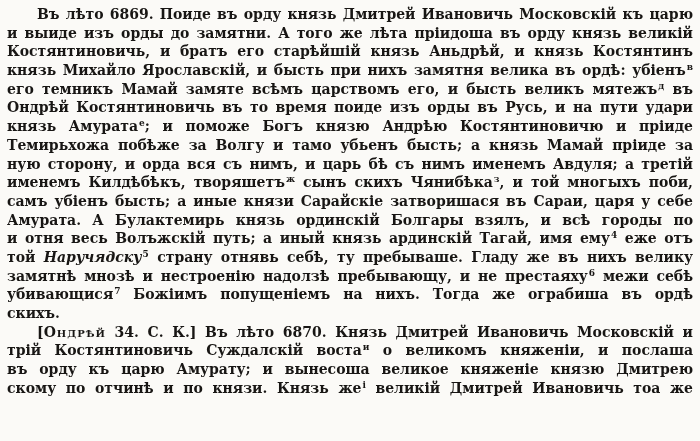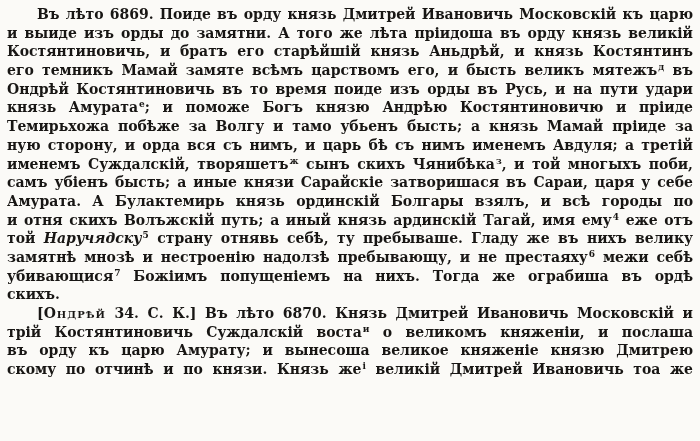--- a/index.html
+++ b/index.html
@@ -48,29 +48,30 @@
 </style>
 </head>
 <body>
 
 <main class="page">
   <section>
       <div class="para">
         <div class="line indent"><span>Въ лѣто 6869. Поиде въ орду князь Дмитрей Ивановичь Московскій къ царю Хыдырю,</span></div>
         <div class="line"><span>и выиде изъ орды до замятни. А того же лѣта пріидоша въ орду князь великій Дмитрей</span></div>
         <div class="line"><span>Костянтиновичь, и братъ его старѣйшій князь Аньдрѣй, и князь Костянтинъ Ростовскій и</span></div>
+        <div class="line"><span>князь Михайло Ярославскій, и бысть при нихъ замятня велика въ ордѣ: убіенъ</span><span class="sup">в</span></div>
         <div class="line"><span>его темникъ Мамай замяте всѣмъ царствомъ его, и бысть великъ мятежъ</span><span class="sup">д</span><span> въ ордѣ. А князь</span></div>
         <div class="line"><span>Ондрѣй Костянтиновичь въ то время поиде изъ орды въ Русь, и на пути удари на него</span></div>
         <div class="line"><span>князь Амурата</span><span class="sup">е</span><span>; и поможе Богъ князю Андрѣю Костянтиновичю и пріиде здравъ на Русь. А</span></div>
         <div class="line"><span>Темирьхожа побѣже за Волгу и тамо убьенъ бысть; а князь Мамай пріиде за Волгу на гор-</span></div>
         <div class="line"><span>ную сторону, и орда вся съ нимъ, и царь бѣ съ нимъ именемъ Авдуля; а третій царь воста</span></div>
-        <div class="line"><span>именемъ Суждалскій, творяшетъ</span><span class="sup">ж</span><span> сынъ скихъ Чянибѣка</span><span class="sup">з</span><span>, и той многыхъ поби, послѣди же и</span></div>
+        <div class="line"><span>именемъ Килдѣбѣкъ, творяшетъ</span><span class="sup">ж</span><span> сынъ скихъ Чянибѣка</span><span class="sup">з</span><span>, и той многыхъ поби, послѣди же и</span></div>
         <div class="line"><span>самъ убіенъ бысть; а иные князи Сарайскіе затворишася въ Сараи, царя у себе именующе</span></div>
         <div class="line"><span>Амурата. А Булактемирь князь ординскій Болгары взялъ, и всѣ городы по Волзѣ и улусы,</span></div>
-        <div class="line"><span>и отня скихъ Волъжскій путь; а иный князь ардинскій Тагай, имя ему</span><span class="sup">4</span><span> еже отъ Безлѣжа, а</span></div>
+        <div class="line"><span>и отня весь Волъжскій путь; а иный князь ардинскій Тагай, имя ему</span><span class="sup">4</span><span> еже отъ Безлѣжа, а</span></div>
         <div class="line"><span>той </span><span class="ital">Наручядску</span><span class="sup">5</span><span> страну отнявь себѣ, ту пребываше. Гладу же въ нихъ велику належащу, и</span></div>
         <div class="line"><span>замятнѣ мнозѣ и нестроенію надолзѣ пребывающу, и не престаяху</span><span class="sup">6</span><span> межи себѣ ратящися и</span></div>
         <div class="line"><span>убивающися</span><span class="sup">7</span><span> Божіимъ попущеніемъ на нихъ. Тогда же ограбиша въ ордѣ князей Ростов-</span></div>
         <div class="line lastline"><span>скихъ.</span></div>
       </div>
       <div class="para">
         <div class="line indent"><span>[</span><span class="smallcaps">Ондрѣй</span><span> 34. С. К.] Въ лѣто 6870. Князь Дмитрей Ивановичь Московскій и князь Дми-</span></div>
         <div class="line"><span>трій Костянтиновичь Суждалскій воста</span><span class="sup">и</span><span> о великомъ княженіи, и послаша киличѣевъ своихъ</span></div>
         <div class="line"><span>въ орду къ царю Амурату; и вынесоша великое княженіе князю Дмитрею Ивановичю Москов-</span></div>
         <div class="line"><span>скому по отчинѣ и по князи. Князь же</span><span class="sup">і</span><span> великій Дмитрей Ивановичь тоа же зимы [С. К.</span></div>

